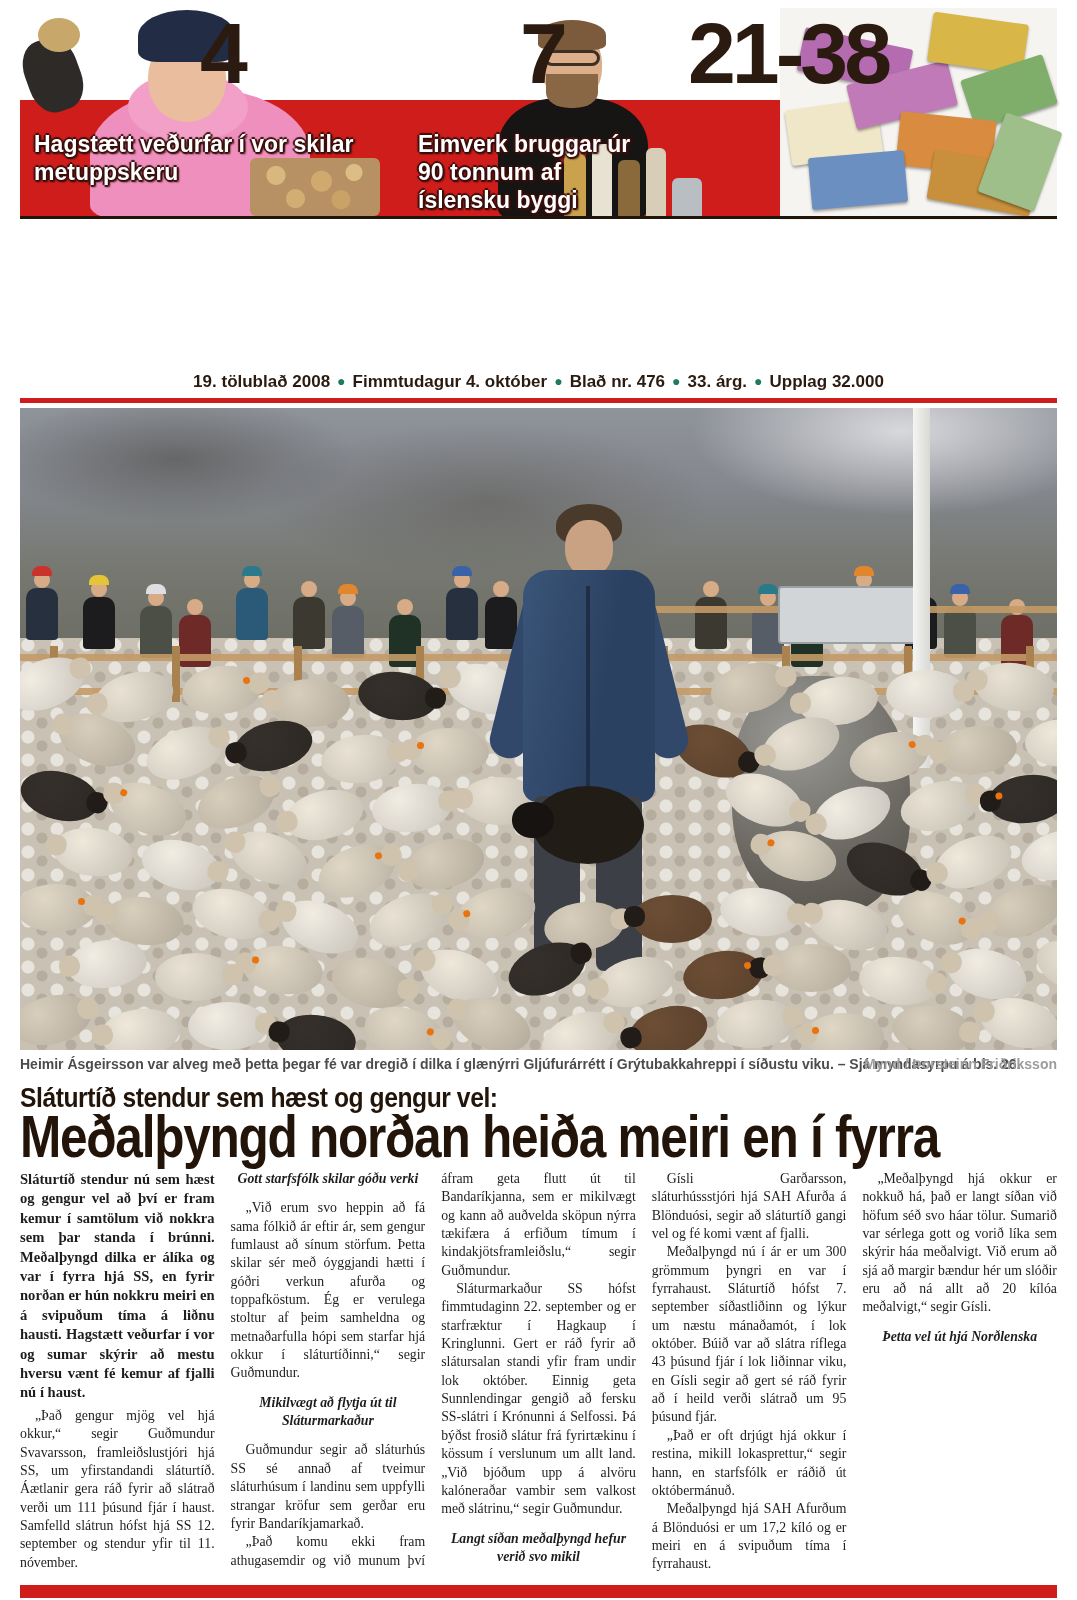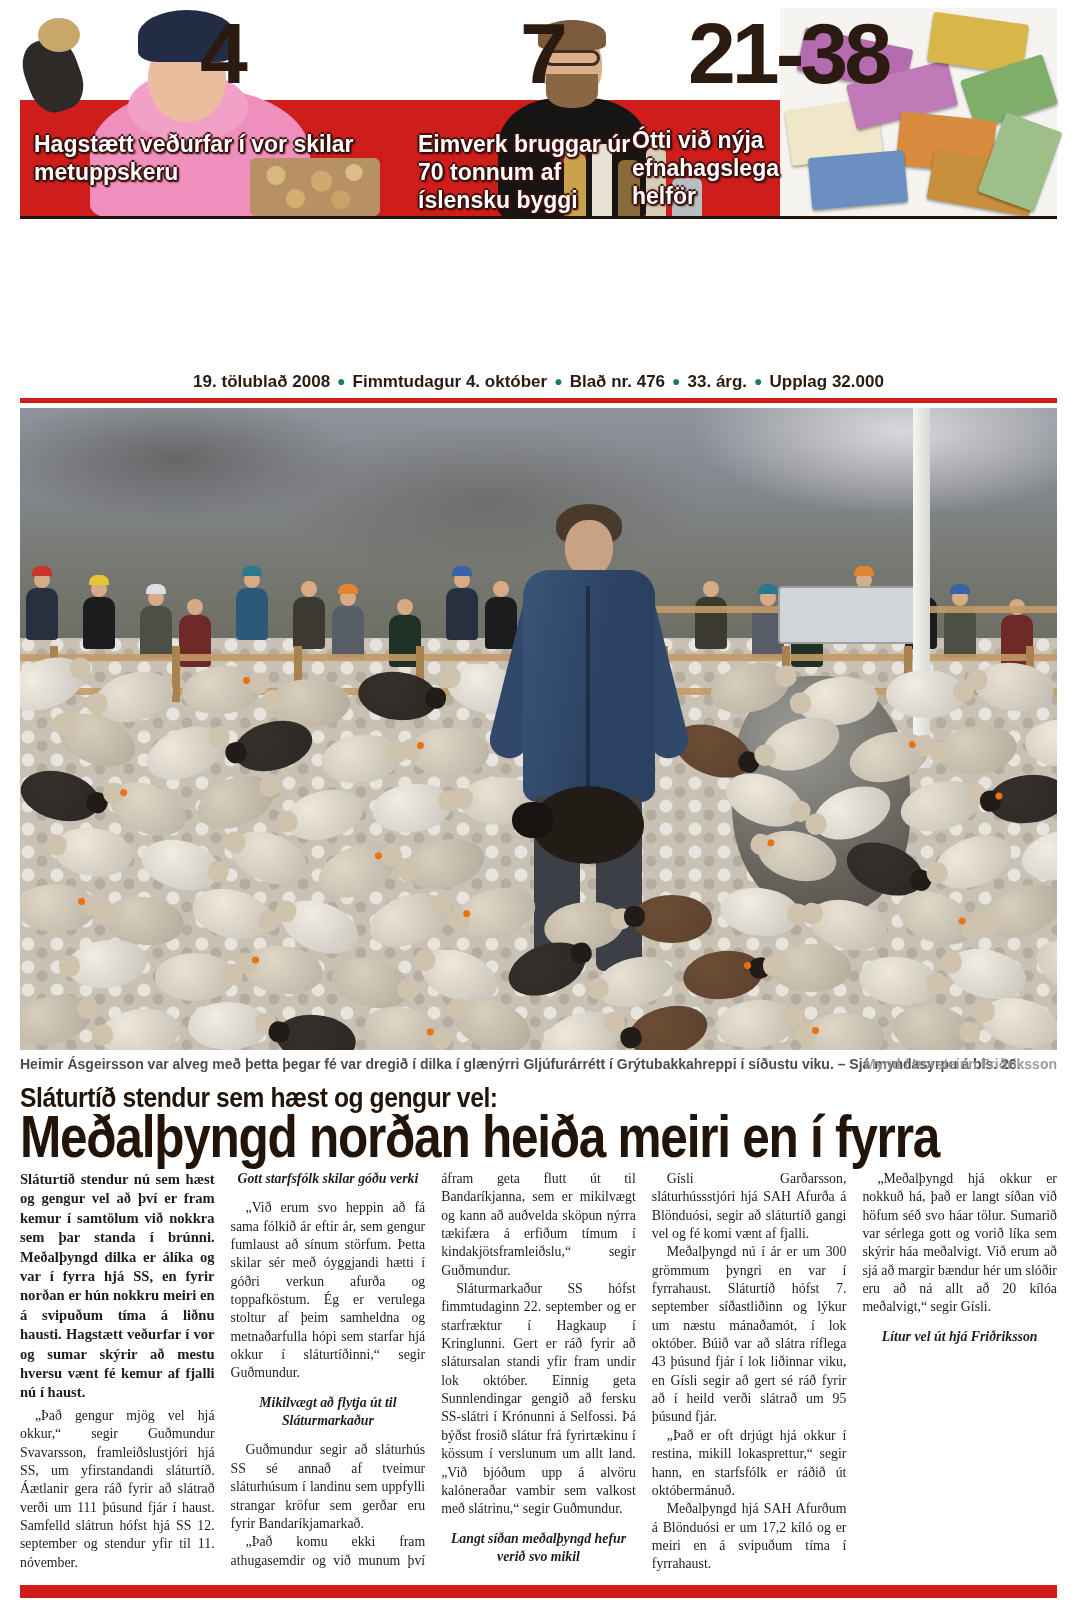--- a/index.html
+++ b/index.html
@@ -148,22 +148,21 @@
       <i style="left:118px; top:108px; width:96px; height:54px; background:#d98c3f; transform:rotate(6deg);"></i>
       <i style="left:30px;  top:146px; width:96px; height:52px; background:#6a8fc0; transform:rotate(-5deg);"></i>
       <i style="left:150px; top:150px; width:104px;height:50px; background:#c8903c; transform:rotate(10deg);"></i>
       <i style="left:210px; top:112px; width:60px; height:84px; background:#9fbf8a; transform:rotate(20deg);"></i>
     </div>
 
     <div class="teaser-num num-1">4</div>
     <div class="teaser-num num-2">7</div>
     <div class="teaser-num num-3">21-38</div>
     <div class="teaser-text tt-1">Hagstætt veðurfar í vor skilar metuppskeru</div>
-    <div class="teaser-text tt-2">Eimverk bruggar úr 70 tonnum af íslensku byggi</div>
-    <div class="teaser-text tt-3">Ótti við nýja efnahagslega helför</div>
+    <div class="teaser-text tt-2">Eimverk bruggar úr 90 tonnum af íslensku byggi</div>
 
     <div class="banner-rule"></div>
   </div>
 
 
   <div class="inner dateline">
     <span>19. tölublað 2008</span><span class="sep">●</span><span>Fimmtudagur 4. október</span><span class="sep">●</span><span>Blað nr. 476</span><span class="sep">●</span><span>33. árg.</span><span class="sep">●</span><span>Upplag 32.000</span>
   </div>
   <div class="red-rule"></div>
 
@@ -533,17 +532,17 @@
       <p class="subhead">Mikilvægt að flytja út til Sláturmarkaður</p>
       <p class="ind">Guðmundur segir að sláturhús SS sé annað af tveimur sláturhúsum í landinu sem uppfylli strangar kröfur sem gerðar eru fyrir Bandaríkjamarkað.</p>
       <p class="ind">„Það komu ekki fram athugasemdir og við munum því áfram geta flutt út til Bandaríkjanna, sem er mikilvægt og kann að auðvelda sköpun nýrra tækifæra á erfiðum tímum í kindakjötsframleiðslu,“ segir Guðmundur.</p>
       <p class="ind">Sláturmarkaður SS hófst fimmtudaginn 22. september og er starfræktur í Hagkaup í Kringlunni. Gert er ráð fyrir að slátursalan standi yfir fram undir lok október. Einnig geta Sunnlendingar gengið að fersku SS-slátri í Krónunni á Selfossi. Þá býðst frosið slátur frá fyrirtækinu í kössum í verslunum um allt land. „Við bjóðum upp á alvöru kalóneraðar vambir sem valkost með slátrinu,“ segir Guðmundur.</p>
       <p class="subhead">Langt síðan meðalþyngd hefur verið svo mikil</p>
       <p class="ind">Gísli Garðarsson, sláturhússstjóri hjá SAH Afurða á Blönduósi, segir að sláturtíð gangi vel og fé komi vænt af fjalli.</p>
       <p class="ind">Meðalþyngd nú í ár er um 300 grömmum þyngri en var í fyrrahaust. Sláturtíð hófst 7. september síðastliðinn og lýkur um næstu mánaðamót, í lok október. Búið var að slátra ríflega 43 þúsund fjár í lok liðinnar viku, en Gísli segir að gert sé ráð fyrir að í heild verði slátrað um 95 þúsund fjár.</p>
       <p class="ind">„Það er oft drjúgt hjá okkur í restina, mikill lokasprettur,“ segir hann, en starfsfólk er ráðið út októbermánuð.</p>
       <p class="ind">Meðalþyngd hjá SAH Afurðum á Blönduósi er um 17,2 kíló og er meiri en á svipuðum tíma í fyrrahaust.</p>
       <p class="ind">„Meðalþyngd hjá okkur er nokkuð há, það er langt síðan við höfum séð svo háar tölur. Sumarið var sérlega gott og vorið líka sem skýrir háa meðalvigt. Við erum að sjá að margir bændur hér um slóðir eru að ná allt að 20 kílóa meðalvigt,“ segir Gísli.</p>
-      <p class="subhead">Lítur vel út hjá Friðriksson</p>
+      <p class="subhead">Þetta vel út hjá Norðlenska</p>
     </div>
 
   <div class="bottom-bar"></div>
 </div>
 
 </body></html>

